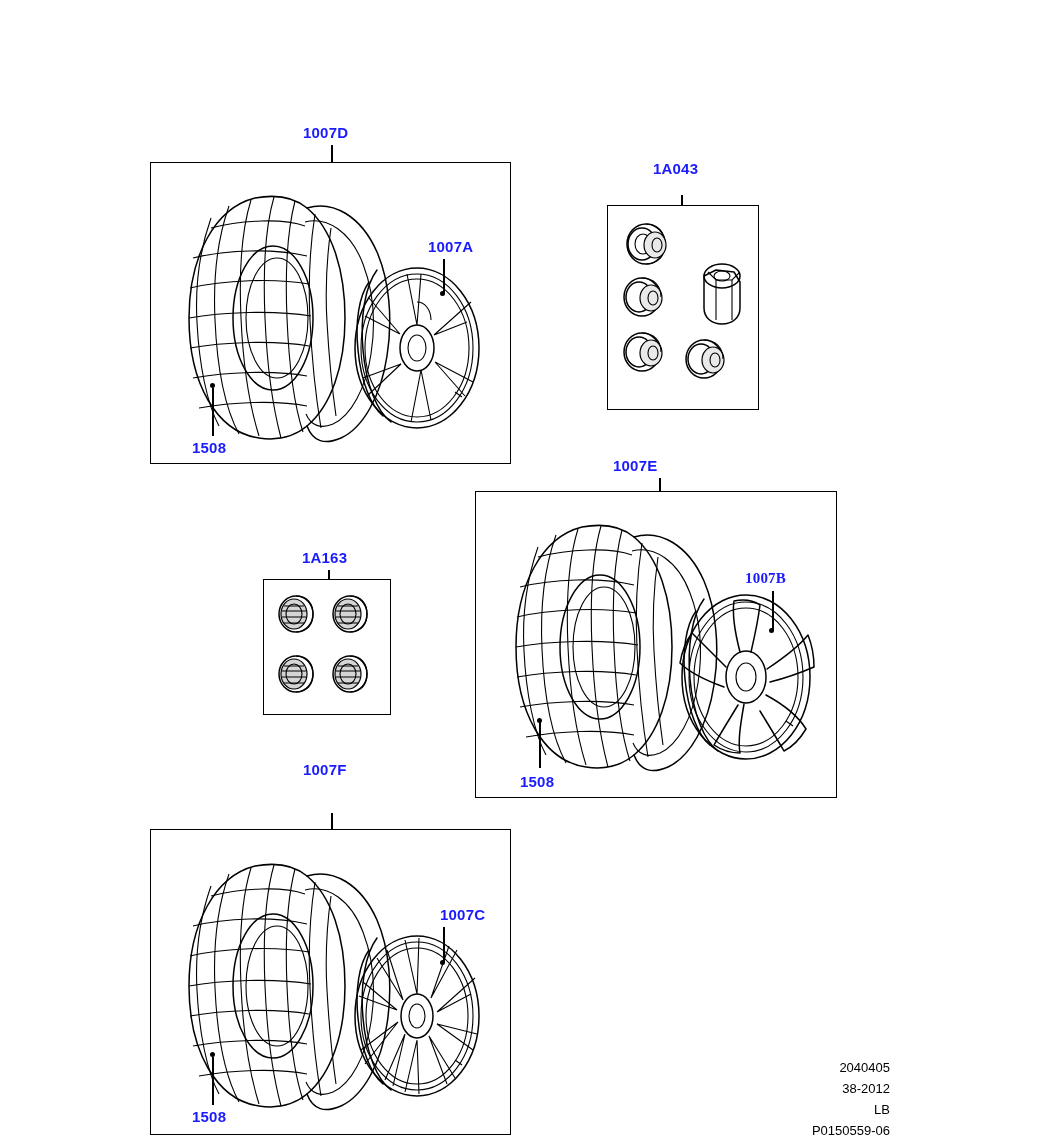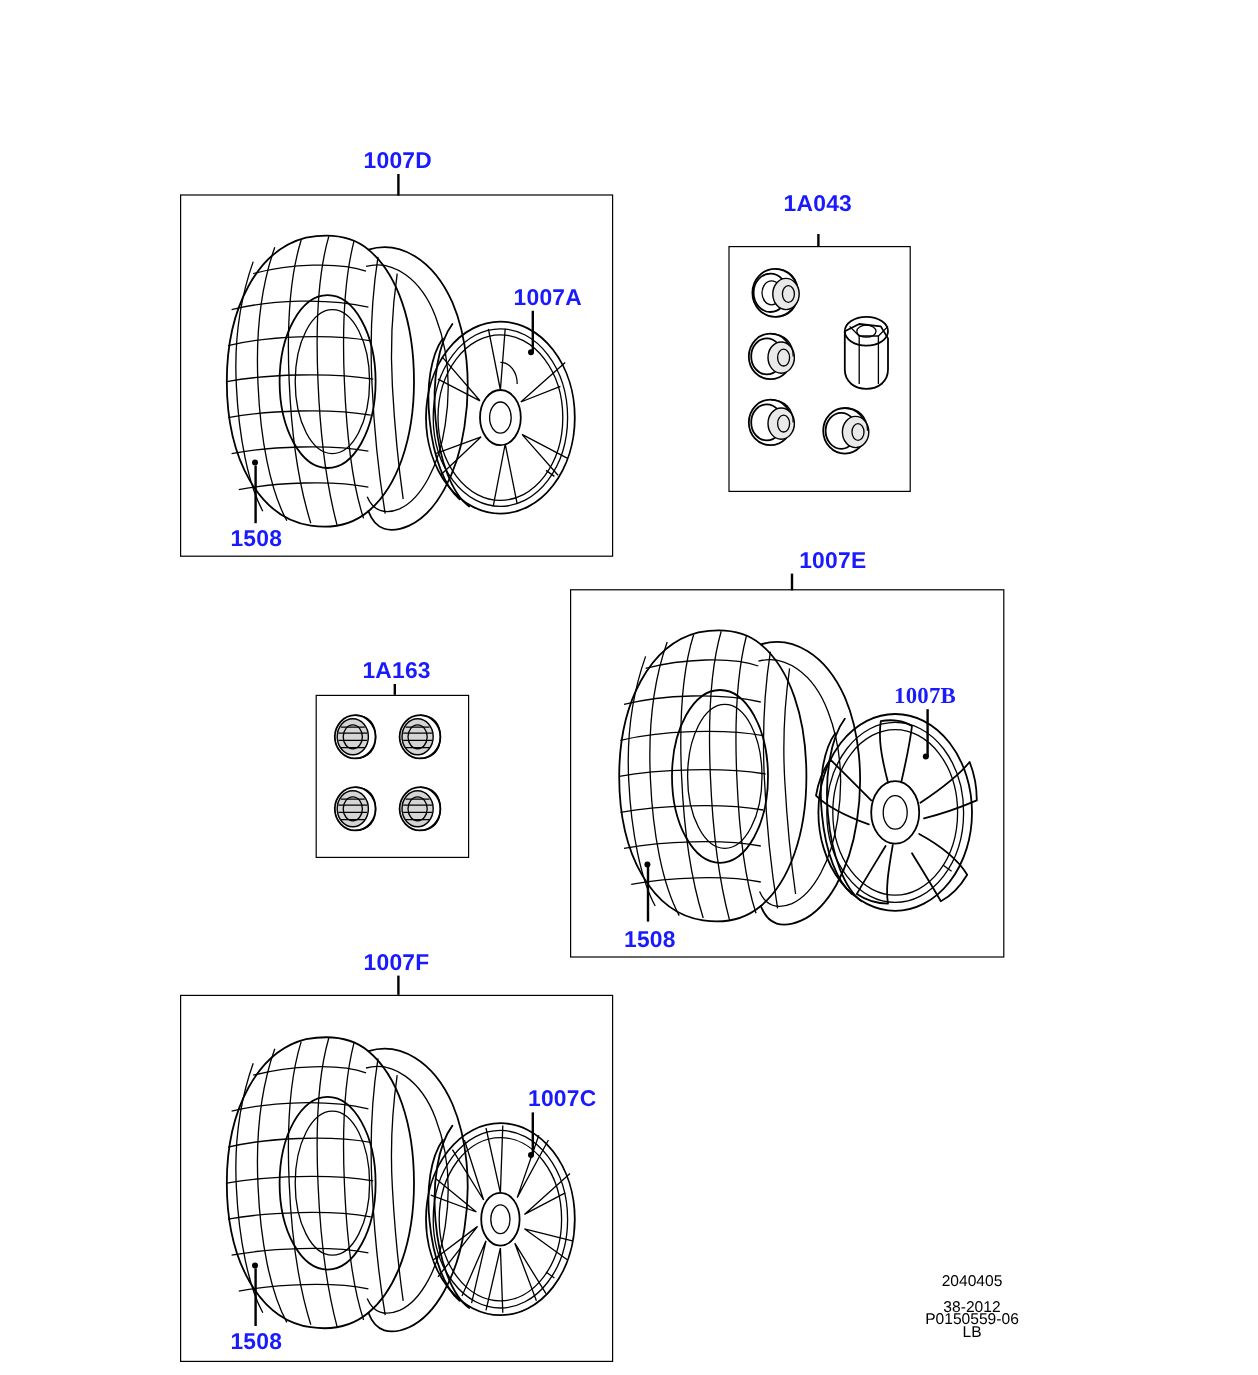--- a/index.html
+++ b/index.html
@@ -14,21 +14,21 @@
     position: relative;
     width: 1048px;
     height: 1146px;
     background: #ffffff;
     overflow: hidden;
   }
   .lbl {
     position: absolute;
     color: #1a1aff;
     font-weight: bold;
-    font-size: 19px;
+    font-size: 15px;
     white-space: nowrap;
     letter-spacing: 0.2px;
   }
   .group-box {
     position: absolute;
     border: 1.6px solid #000;
     background: transparent;
     box-sizing: border-box;
   }
   .leader {
@@ -40,21 +40,21 @@
     position: absolute;
     width: 5px;
     height: 5px;
     background: #000;
     border-radius: 50%;
   }
   .footer {
     position: absolute;
     font-size: 13px;
     color: #000;
-    text-align: center;
+    text-align: right;
     white-space: nowrap;
   }
   svg { display: block; }
   .art {
     position: absolute;
   }
   .lineart {
     fill: none;
     stroke: #000;
     stroke-width: 1.5;
@@ -185,21 +185,21 @@
 
     <g>
       <ellipse class="lineart" cx="92" cy="147" rx="18" ry="19"></ellipse>
       <ellipse class="lineart" cx="89" cy="147" rx="13" ry="15"></ellipse>
       <ellipse class="shade" cx="101" cy="148" rx="11" ry="13"></ellipse>
       <ellipse class="lineart-thin" cx="103" cy="148" rx="5" ry="7"></ellipse>
       <path class="lineart-thin" d="M92,128 C104,128 111,136 111,147"></path>
     </g>
   </svg>
 
-  <div class="lbl" style="left:666px; top:457px;text-align:center;">1007E</div>
+  <div class="lbl" style="left:613px; top:457px;text-align:center;">1007E</div>
   <div class="leader v" style="left:659px; top:478px; height:14px;"></div>
   <div class="group-box" style="left:475px; top:491px; width:362px; height:307px;"></div>
 
   <svg class="art" style="left:482px; top:499px;" width="352" height="292" viewBox="0 0 352 292">
     <path class="lineart" d="M100,28 C60,38 34,86 34,148 C34,214 62,262 104,268 C124,271 140,266 152,256
                              C176,236 190,196 190,148 C190,98 176,58 152,38 C140,28 122,24 100,28 Z"></path>
     <path class="lineart" d="M152,38 C178,30 206,46 222,82 C234,110 238,148 232,186 C226,226 208,258 186,268
                              C170,275 158,272 152,256"></path>
     <path class="lineart-thin" d="M150,52 C172,46 196,62 208,94 C218,120 221,152 216,184 C211,218 196,246 178,254
                                   C166,259 156,256 151,244"></path>
@@ -289,21 +289,21 @@
       <ellipse class="lineart" cx="80" cy="88" rx="17" ry="18"></ellipse>
       <ellipse class="shade2" cx="78" cy="88" rx="13" ry="15"></ellipse>
       <ellipse class="lineart-thin" cx="78" cy="88" rx="8" ry="10"></ellipse>
       <g class="lineart-thin">
         <path d="M68,80 L88,80 M66,85 L90,85 M66,91 L90,91 M68,97 L88,97"></path>
       </g>
       <path class="lineart-thin" d="M80,70 C92,70 97,78 97,88 C97,98 92,106 80,106"></path>
     </g>
   </svg>
 
-  <div class="lbl" style="left:303px; top:792px;">1007F</div>
+  <div class="lbl" style="left:303px; top:761px;">1007F</div>
   <div class="leader v" style="left:331px; top:813px; height:16px;"></div>
   <div class="group-box" style="left:150px; top:829px; width:361px; height:306px;"></div>
 
   <svg class="art" style="left:155px; top:838px;" width="352" height="292" viewBox="0 0 352 292">
     <path class="lineart" d="M100,28 C60,38 34,86 34,148 C34,214 62,262 104,268 C124,271 140,266 152,256
                              C176,236 190,196 190,148 C190,98 176,58 152,38 C140,28 122,24 100,28 Z"></path>
     <path class="lineart" d="M152,38 C178,30 206,46 222,82 C234,110 238,148 232,186 C226,226 208,258 186,268
                              C170,275 158,272 152,256"></path>
     <path class="lineart-thin" d="M150,52 C172,46 196,62 208,94 C218,120 221,152 216,184 C211,218 196,246 178,254
                                   C166,259 156,256 151,244"></path>
@@ -354,15 +354,15 @@
   <div class="leader v" style="left:443px; top:927px; height:36px;"></div>
   <div class="dot" style="left:440px; top:960px;"></div>
 
   <div class="dot" style="left:210px; top:1052px;"></div>
   <div class="leader v" style="left:212px; top:1057px; height:48px;"></div>
   <div class="lbl" style="left:192px; top:1108px;">1508</div>
 
   <div class="footer" style="left:730px; top:1060px; width:160px;">2040405</div>
   <div class="footer" style="left:730px; top:1081px; width:160px;">38-2012</div>
   <div class="footer" style="left:730px; top:1102px; width:160px;">LB</div>
-  <div class="footer" style="left:730px; top:1091px; width:160px;">P0150559-06</div>
+  <div class="footer" style="left:730px; top:1123px; width:160px;">P0150559-06</div>
 
 </div>
 
 </body></html>

